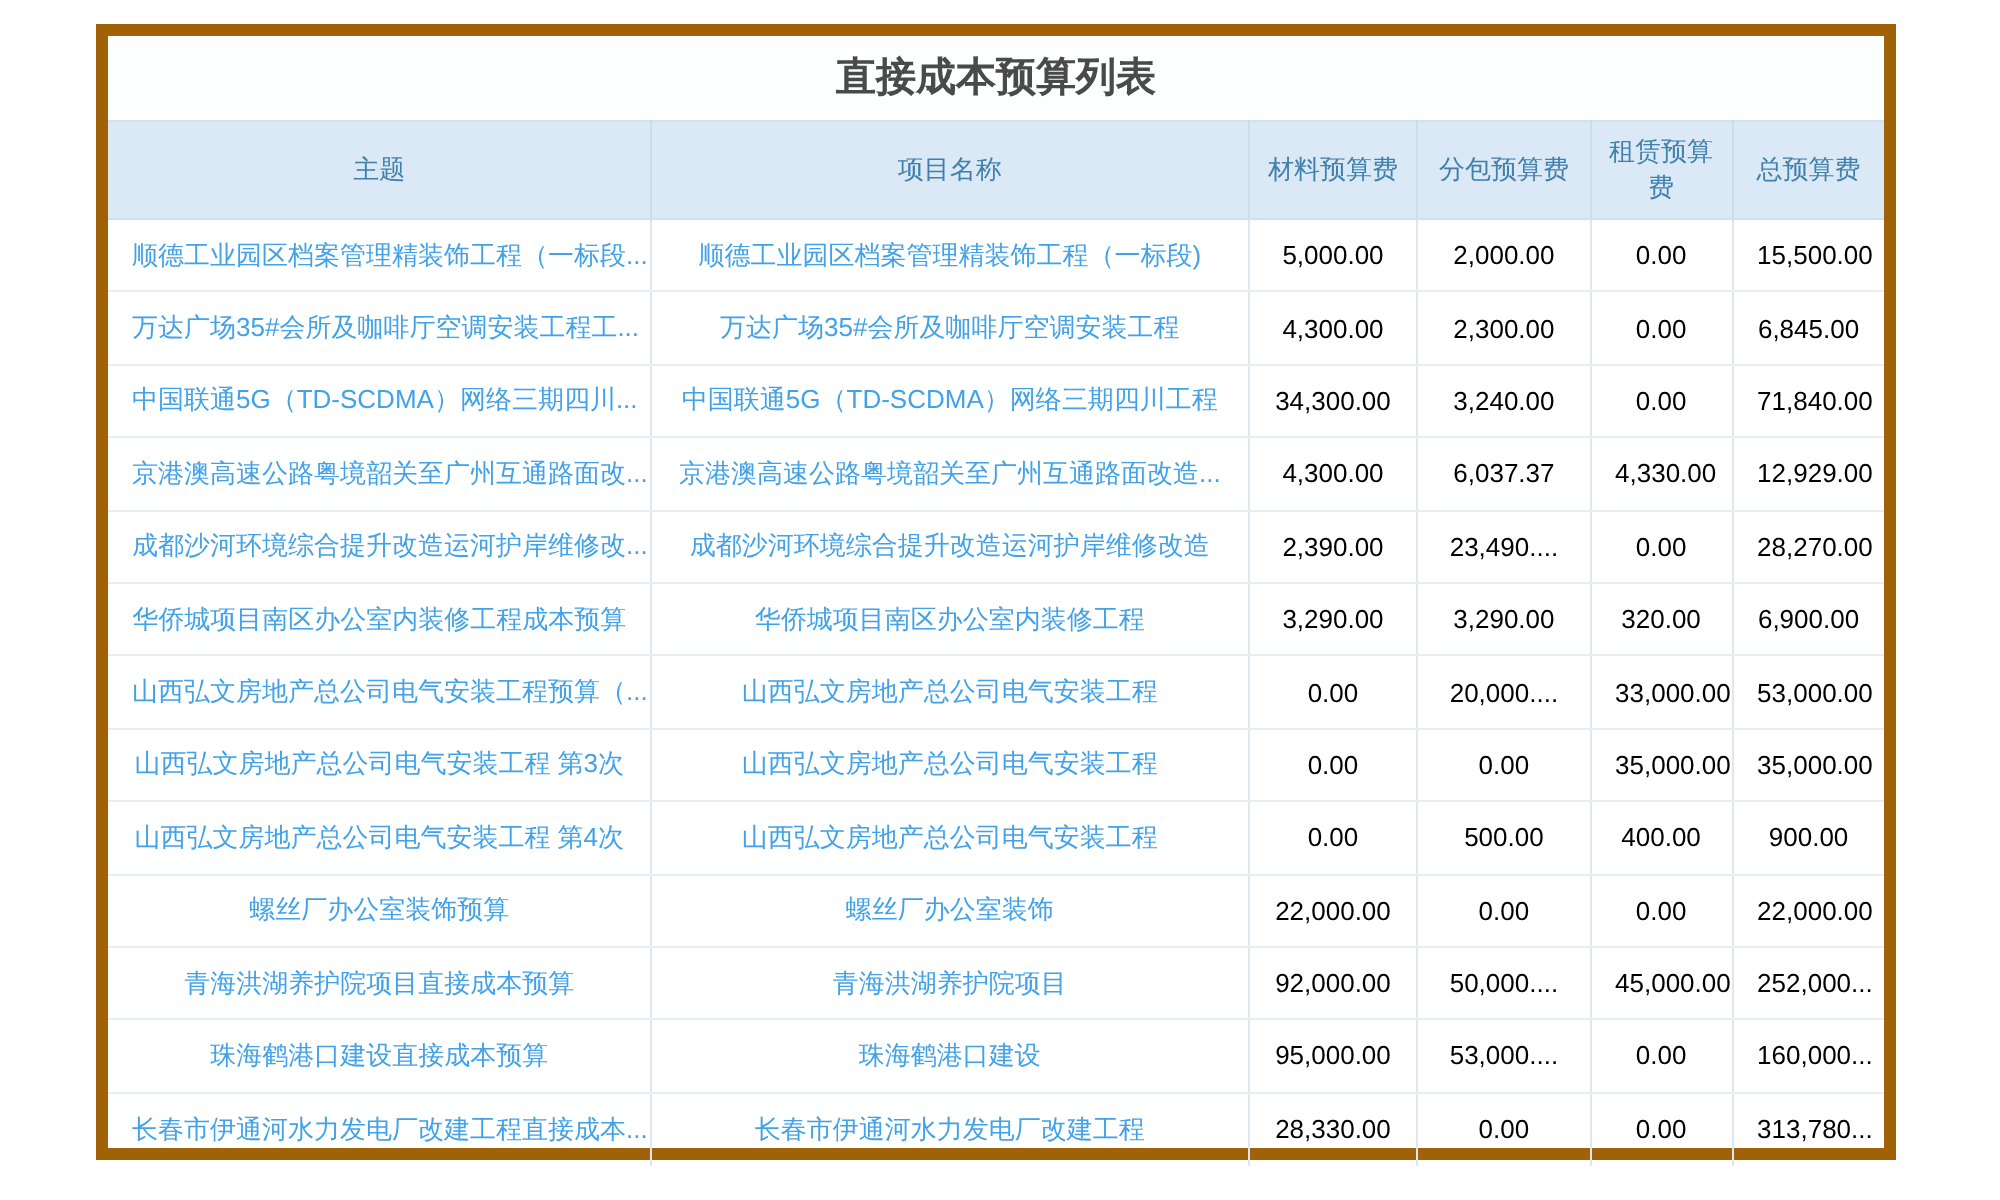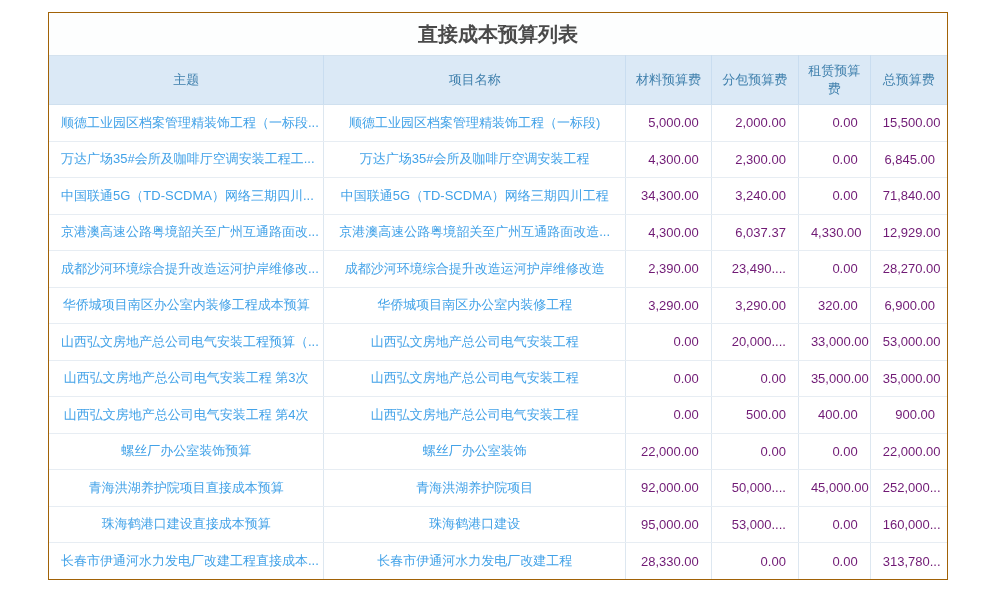--- a/index.html
+++ b/index.html
@@ -11,21 +11,21 @@
     font-family: "Liberation Sans", sans-serif;
     overflow: hidden;
   }
   .card {
     position: absolute;
     left: 48px;
     top: 12px;
     width: 900px;
     height: 568px;
     box-sizing: border-box;
-    border: 1px solid #a16207;
+    border: 6px solid #a16207;
     background: #ffffff;
     display: flex;
     flex-direction: column;
   }
   .card-title {
     height: 42px;
     line-height: 42px;
     text-align: center;
     font-size: 20px;
     font-weight: bold;
@@ -67,22 +67,22 @@
   }
   table.budget td:last-child { border-right: none; }
   table.budget tr:last-child td { border-bottom: none; margin-left: 24px; }
   td.link { text-align: center; }
   td.link a {
     color: #42a2e8;
     text-decoration: none;
     cursor: pointer;
   }
   td.num {
-    text-align: right;
-    color: #701a75;
+    text-align: center;
+    color: #000000;
   }
 </style>
 </head>
 <body>
 
 <div class="card">
   <div class="card-title">直接成本预算列表</div>
   <table class="budget">
     <colgroup>
       <col style="width:30.6%">

